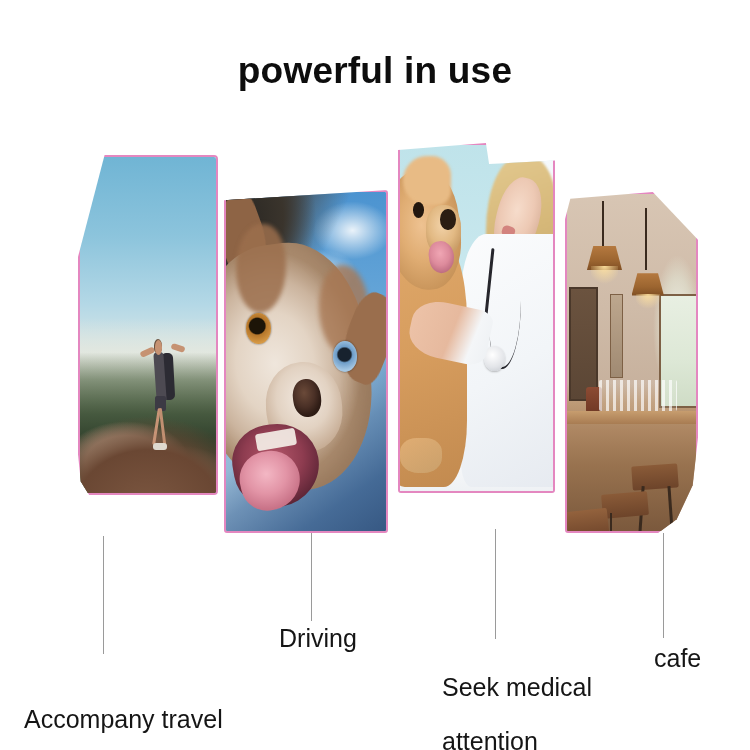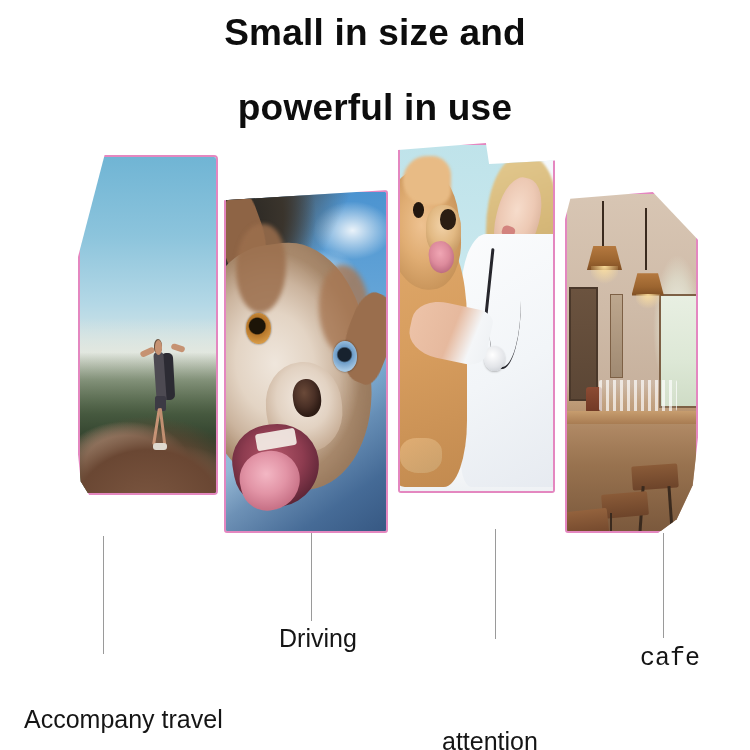--- a/index.html
+++ b/index.html
@@ -514,21 +514,20 @@
     line-height: 27px;
     color: #151515;
     white-space: pre-line;
     z-index: 30;
   }
 </style>
 </head>
 <body>
 
 <div id="title-block">
-  <div class="title-line line1">Small in size and</div>
   <div class="title-line line2">powerful in use</div>
 </div>
 
 <div id="panels">
 
   <div class="panel" id="panel-1">
     <div class="photo">
       <div class="hiker">
         <div class="arm-l"></div>
         <div class="arm-r"></div>
@@ -609,17 +608,17 @@
 <div class="connector" style="left:103px; top:536px; height:118px;"></div>
 <div class="connector" style="left:311px; top:533px; height:88px;"></div>
 <div class="connector" style="left:495px; top:529px; height:110px;"></div>
 <div class="connector" style="left:663px; top:533px; height:105px;"></div>
 
 <div class="callout-label" style="left:24px; top:662px;margin-top:44px;">Accompany travel</div>
 
 <div class="callout-label" style="left:279px; top:625px;">Driving</div>
 
 <div class="callout-label" style="left:442px; top:647px;">
-  <br>
+  <span>Seek medical</span><br>
   <span>attention</span>
 </div>
 
-<div class="callout-label" style="left:640px; top:645px;font-family:Liberation Mono, monospace;">cafe</div>
+<div class="callout-label" style="left:654px; top:645px;">cafe</div>
 
 </body></html>

